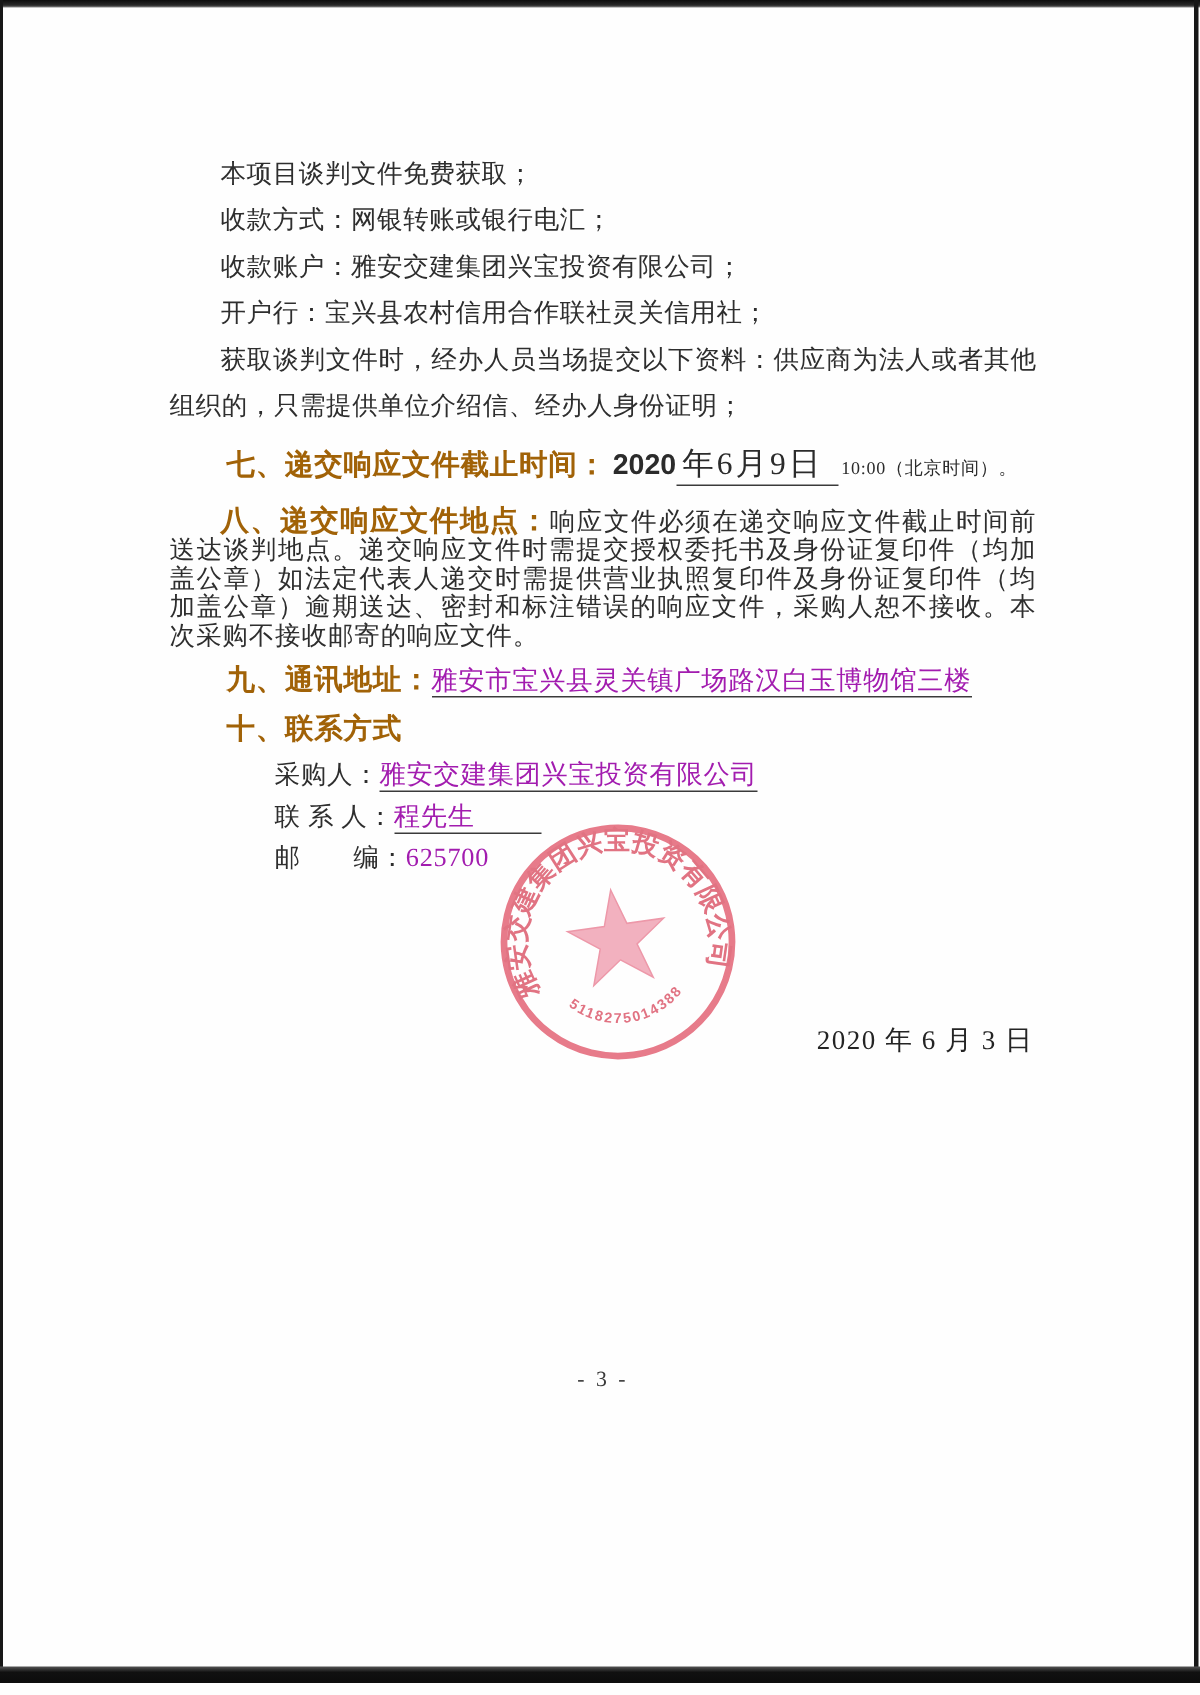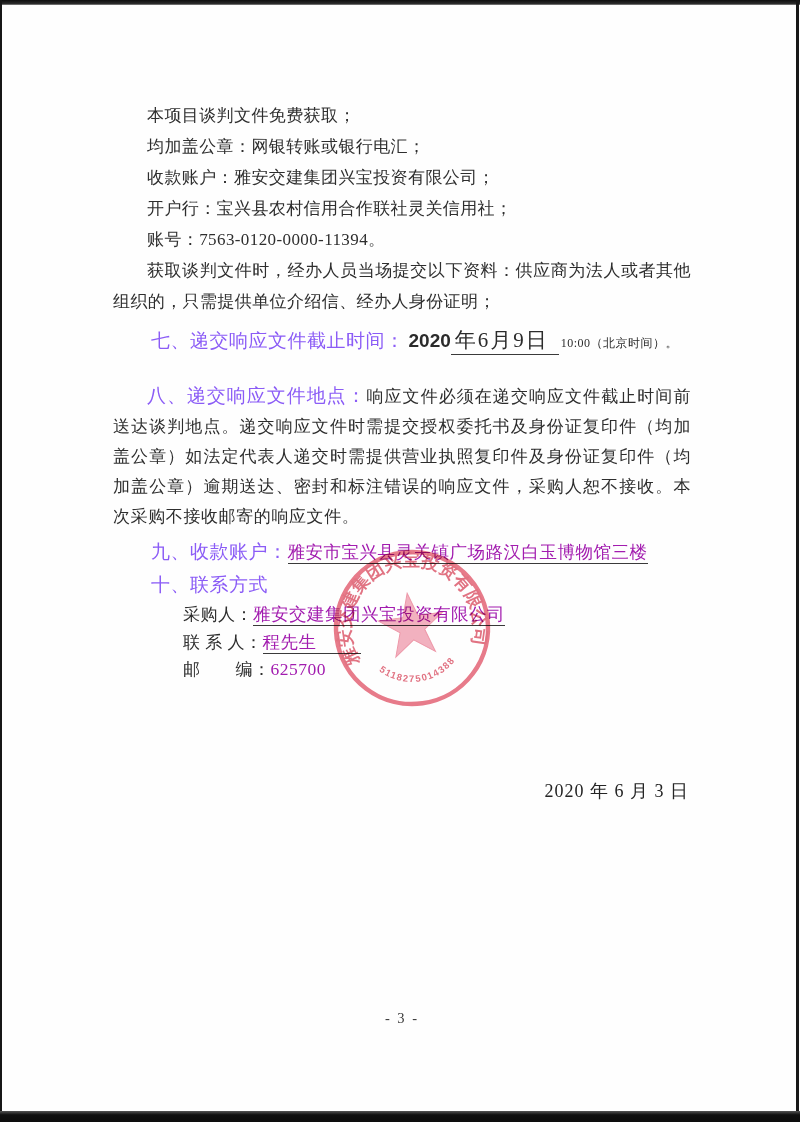--- a/index.html
+++ b/index.html
@@ -20,32 +20,32 @@
 
   .content { position:absolute; left:113px; top:100px; width:578px; }
 
   p.bodyline {
     font-size:17px; line-height:31px; letter-spacing:.4px;
     text-indent:2em; text-align:justify; color:#2e2e2e;
   }
   .hline { font-size:19px; }
   .h7 { margin-top:5px; line-height:36px; text-indent:2em; white-space:nowrap; }
   .bold-head {
-    font-weight:normal; color:#8b5cf6;
+    font-weight:bold; color:#a16207;
     font-family:"Liberation Sans","DejaVu Sans",sans-serif;
     letter-spacing:.5px;
   }
   .h7 .year { font-weight:bold; font-family:"Liberation Sans","DejaVu Sans",sans-serif; margin-left:4px; }
   .h7 .dt {
     font-size:21px; border-bottom:1.5px solid #3a3a3a;
     padding:0 10px 2px 4px; letter-spacing:2px; margin-right:2px;
   }
   .h7 .rest { font-size:12px; letter-spacing:.5px; }
 
-  .p8 { margin-top:20px; font-size:17px; line-height:30px; letter-spacing:.6px;
+  .p8 { margin-top:8px; font-size:17px; line-height:19px; letter-spacing:.6px;
         text-align:justify; text-indent:2em; color:#2e2e2e; }
   .p8 .bold-head { font-size:19px; }
 
   .h9 { margin-top:3px; line-height:34px; text-indent:2em; white-space:nowrap; }
   .h9 .loc, .h10row .val {
     font-size:17.5px; color:#a21caf;
     border-bottom:1.5px solid #3a3a3a; padding-bottom:1px; letter-spacing:.5px;
   }
   .h10 { line-height:31px; text-indent:2em; }
 
@@ -72,31 +72,30 @@
 <div class="page">
 
   <div class="edge edge-top"></div>
   <div class="edge edge-left"></div>
   <div class="edge edge-right"></div>
   <div class="edge edge-bottom"></div>
 
   <div class="content">
 
     <p class="bodyline">本项目谈判文件免费获取；</p>
-    <p class="bodyline">均加盖公章：网银转账或银行电汇；</p>
+    <p class="bodyline">收款方式：网银转账或银行电汇；</p>
     <p class="bodyline">收款账户：雅安交建集团兴宝投资有限公司；</p>
     <p class="bodyline">开户行：宝兴县农村信用合作联社灵关信用社；</p>
-    <p class="bodyline">账号：7563-0120-0000-11394。</p>
     <p class="bodyline">获取谈判文件时，经办人员当场提交以下资料：供应商为法人或者其他组织的，只需提供单位介绍信、经办人身份证明；</p>
 
     <p class="hline h7"><span class="bold-head">七、递交响应文件截止时间：</span><span class="year">2020</span><span class="dt">年6月9日</span><span class="rest">10:00（北京时间）。</span></p>
 
     <p class="p8"><span class="bold-head">八、递交响应文件地点：</span><span>响应文件必须在递交响应文件截止时间前送达谈判地点。递交响应文件时需提交授权委托书及身份证复印件（均加盖公章）如法定代表人递交时需提供营业执照复印件及身份证复印件（均加盖公章）逾期送达、密封和标注错误的响应文件，采购人恕不接收。本次采购不接收邮寄的响应文件。</span></p>
 
-    <p class="hline h9"><span class="bold-head">九、收款账户：</span><span class="loc">雅安市宝兴县灵关镇广场路汉白玉博物馆三楼</span></p>
+    <p class="hline h9"><span class="bold-head">九、通讯地址：</span><span class="loc">雅安市宝兴县灵关镇广场路汉白玉博物馆三楼</span></p>
 
     <p class="hline h10"><span class="bold-head">十、联系方式</span></p>
 
     <div class="contacts">
       <p class="h10row"><span>采购人：</span><span class="val">雅安交建集团兴宝投资有限公司</span></p>
       <p class="h10row"><span>联 系 人：</span><span class="val short">程先生</span></p>
       <p class="h10row"><span>邮　　编：</span><span class="val nounder">625700</span></p>
     </div>
 
     <p class="docdate">2020 年 6 月 3 日</p>

